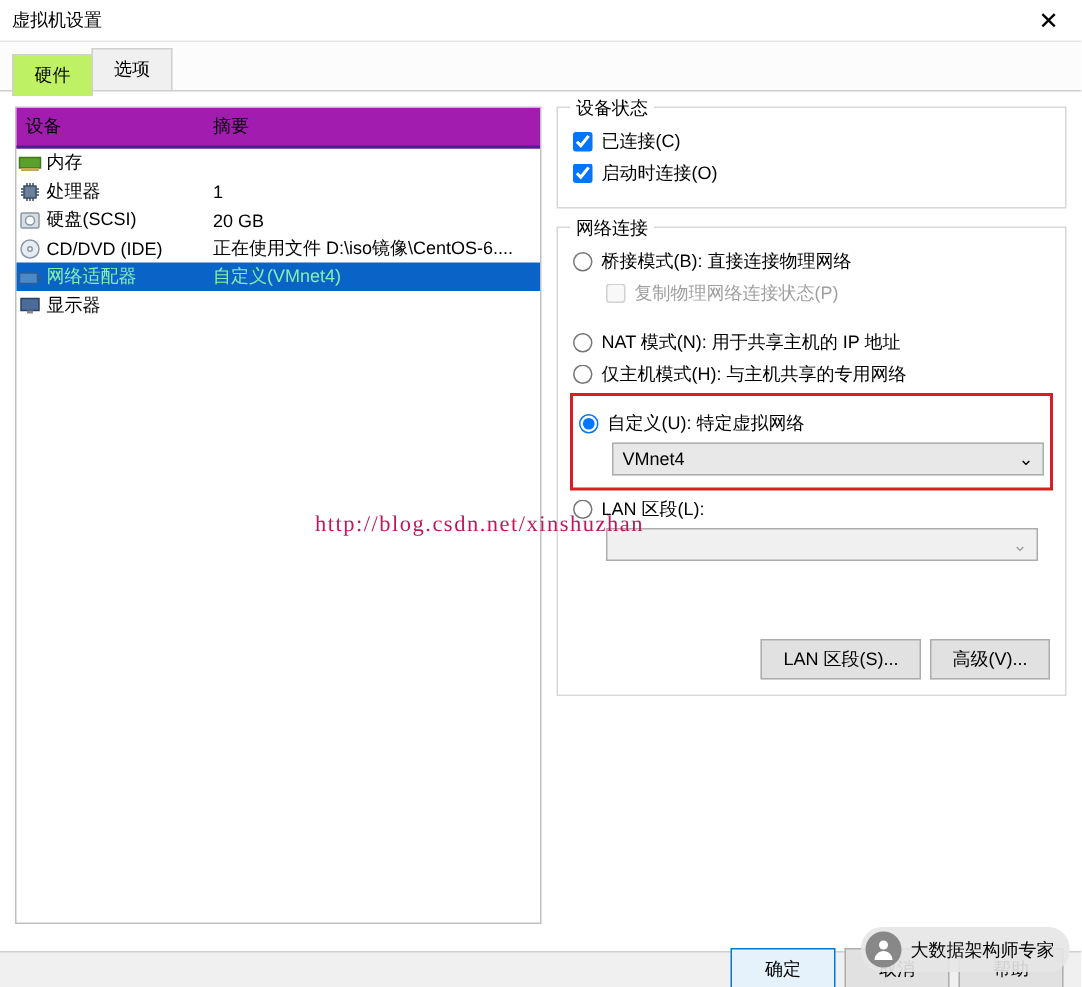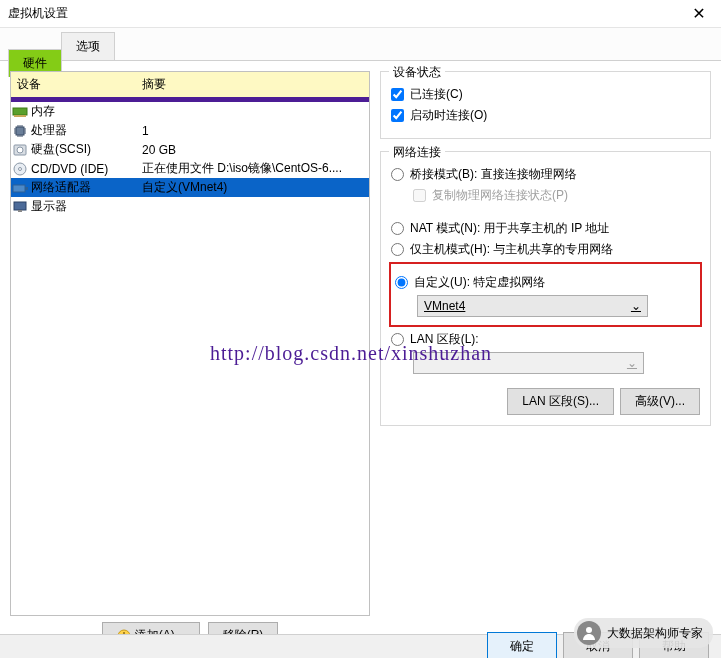--- a/index.html
+++ b/index.html
@@ -2,48 +2,48 @@
 <html><head>
 <meta charset="utf-8">
 <style>
 * { box-sizing: border-box; font-family: "Microsoft YaHei", sans-serif; font-size: 12px; }
 body { margin: 0; background: #fff; width: 721px; height: 658px; position: relative; overflow: hidden; }
 .titlebar { height: 28px; display: flex; align-items: center; padding: 0 8px; border-bottom: 1px solid #e5e5e5; }
 .titlebar .title { flex: 1; }
 .titlebar .close { width: 28px; text-align: center; font-size: 16px; cursor: default; }
 .tabs { display: flex; padding: 4px 8px 0 8px; border-bottom: 1px solid #d0d0d0; background: #fcfcfc; }
 .tab { padding: 5px 14px; border: 1px solid #d0d0d0; border-bottom: none; margin-right: -1px; background: #f0f0f0; cursor: default; }
-.tab.active { background: #84cc16; position: relative; top: 17px; text-align: center; }
+.tab.active { background: #bef264; position: relative; top: 4px; text-align: center; }
 .body { display: flex; padding: 10px; gap: 10px; }
 .left { width: 360px; }
 .devlist { border: 1px solid #c0c0c0; height: 545px; position: relative; }
-.devhead { display: flex; background: #fef9c3; border-bottom: 5px solid #4c1d95; }
+.devhead { display: flex; background: #a21caf; border-bottom: 2px solid #4c1d95; }
 .devhead div { padding: 4px 6px; }
 .col1 { width: 125px; }
 .col2 { flex: 1; }
 .devrow { display: flex; align-items: center; height: 19px; }
 .devrow .ic { width: 18px; display: flex; justify-content: center; }
 .devrow .nm { width: 107px; padding-left: 2px; }
 .devrow .sm { flex: 1; padding-left: 6px; white-space: nowrap; overflow: hidden; text-overflow: ellipsis; }
-.devrow.sel { background: #0a64c8; color: #000000; }
+.devrow.sel { background: #0a64c8; color: #86efac; }
 .btnrow { display: flex; justify-content: center; gap: 8px; margin-top: 6px; }
-.btn { border: 1px solid #adadad; background: #e1e1e1; padding: 4px 14px; cursor: default; display: inline-flex; align-items: center; gap: 4px; }
+.btn { border: 1px solid #adadad; background: #e1e1e1; padding: 4px 14px; cursor: default; display: inline-flex; align-items: center; gap: 4px; margin-top: 38px; }
 .right { flex: 1; display: flex; flex-direction: column; gap: 12px; }
 .grp { border: 1px solid #d8d8d8; padding: 10px; position: relative; }
 .grp .legend { position: absolute; top: -8px; left: 8px; background: #fff; padding: 0 4px; text-align: right; }
 .chk, .rad { display: flex; align-items: center; gap: 6px; margin: 4px 0; }
 .chk input, .rad input { margin: 0; }
 .indent { margin-left: 22px; }
 .disabled { color: #a0a0a0; }
-.select { width: 231px; border: 1px solid #adadad; background: #e8e8e8; padding: 3px 6px; display: flex; justify-content: space-between; align-items: flex-end; margin-left: 22px; text-decoration: underline; }
+.select { width: 288px; border: 1px solid #adadad; background: #e8e8e8; padding: 3px 6px; display: flex; justify-content: space-between; align-items: flex-end; margin-left: 22px; }
 .select.dis { color: #a0a0a0; background: #f0f0f0; }
 .redbox { border: 2px solid #d62020; padding: 6px 4px 8px 4px; margin: 4px -2px; }
 .rbtns { display: flex; justify-content: flex-end; gap: 6px; margin-top: auto; }
 .footer { position: absolute; bottom: 0; left: 0; right: 0; height: 24px; border-top: 1px solid #d0d0d0; display: flex; align-items: center; justify-content: flex-end; padding: 0 12px; gap: 6px; background: #f0f0f0; }
-.wm { position: absolute; left: 210px; top: 342px; color: #4c1d95; font-size: 20px; font-family: serif; letter-spacing: 1px; pointer-events: none; }
+.wm { position: absolute; left: 210px; top: 342px; color: #be185d; font-size: 15px; font-family: serif; letter-spacing: 1px; pointer-events: none; }
 .fbtn { border: 1px solid #0078d7; background: #e5f1fb; padding: 5px 22px; cursor: default; }
 .fbtn2 { border: 1px solid #adadad; background: #e1e1e1; padding: 5px 22px; cursor: default; }
 .overlay { position: absolute; right: 8px; bottom: 10px; display: flex; align-items: center; gap: 6px; background: rgba(230,230,230,.9); border-radius: 14px; padding: 3px 10px 3px 3px; }
 .overlay .av { width: 24px; height: 24px; border-radius: 50%; background: #888; display: flex; align-items: center; justify-content: center; color: #fff; font-size: 10px; }
 svg { display: block; }
 </style>
 </head>
 <body>
 
 <div class="titlebar">

